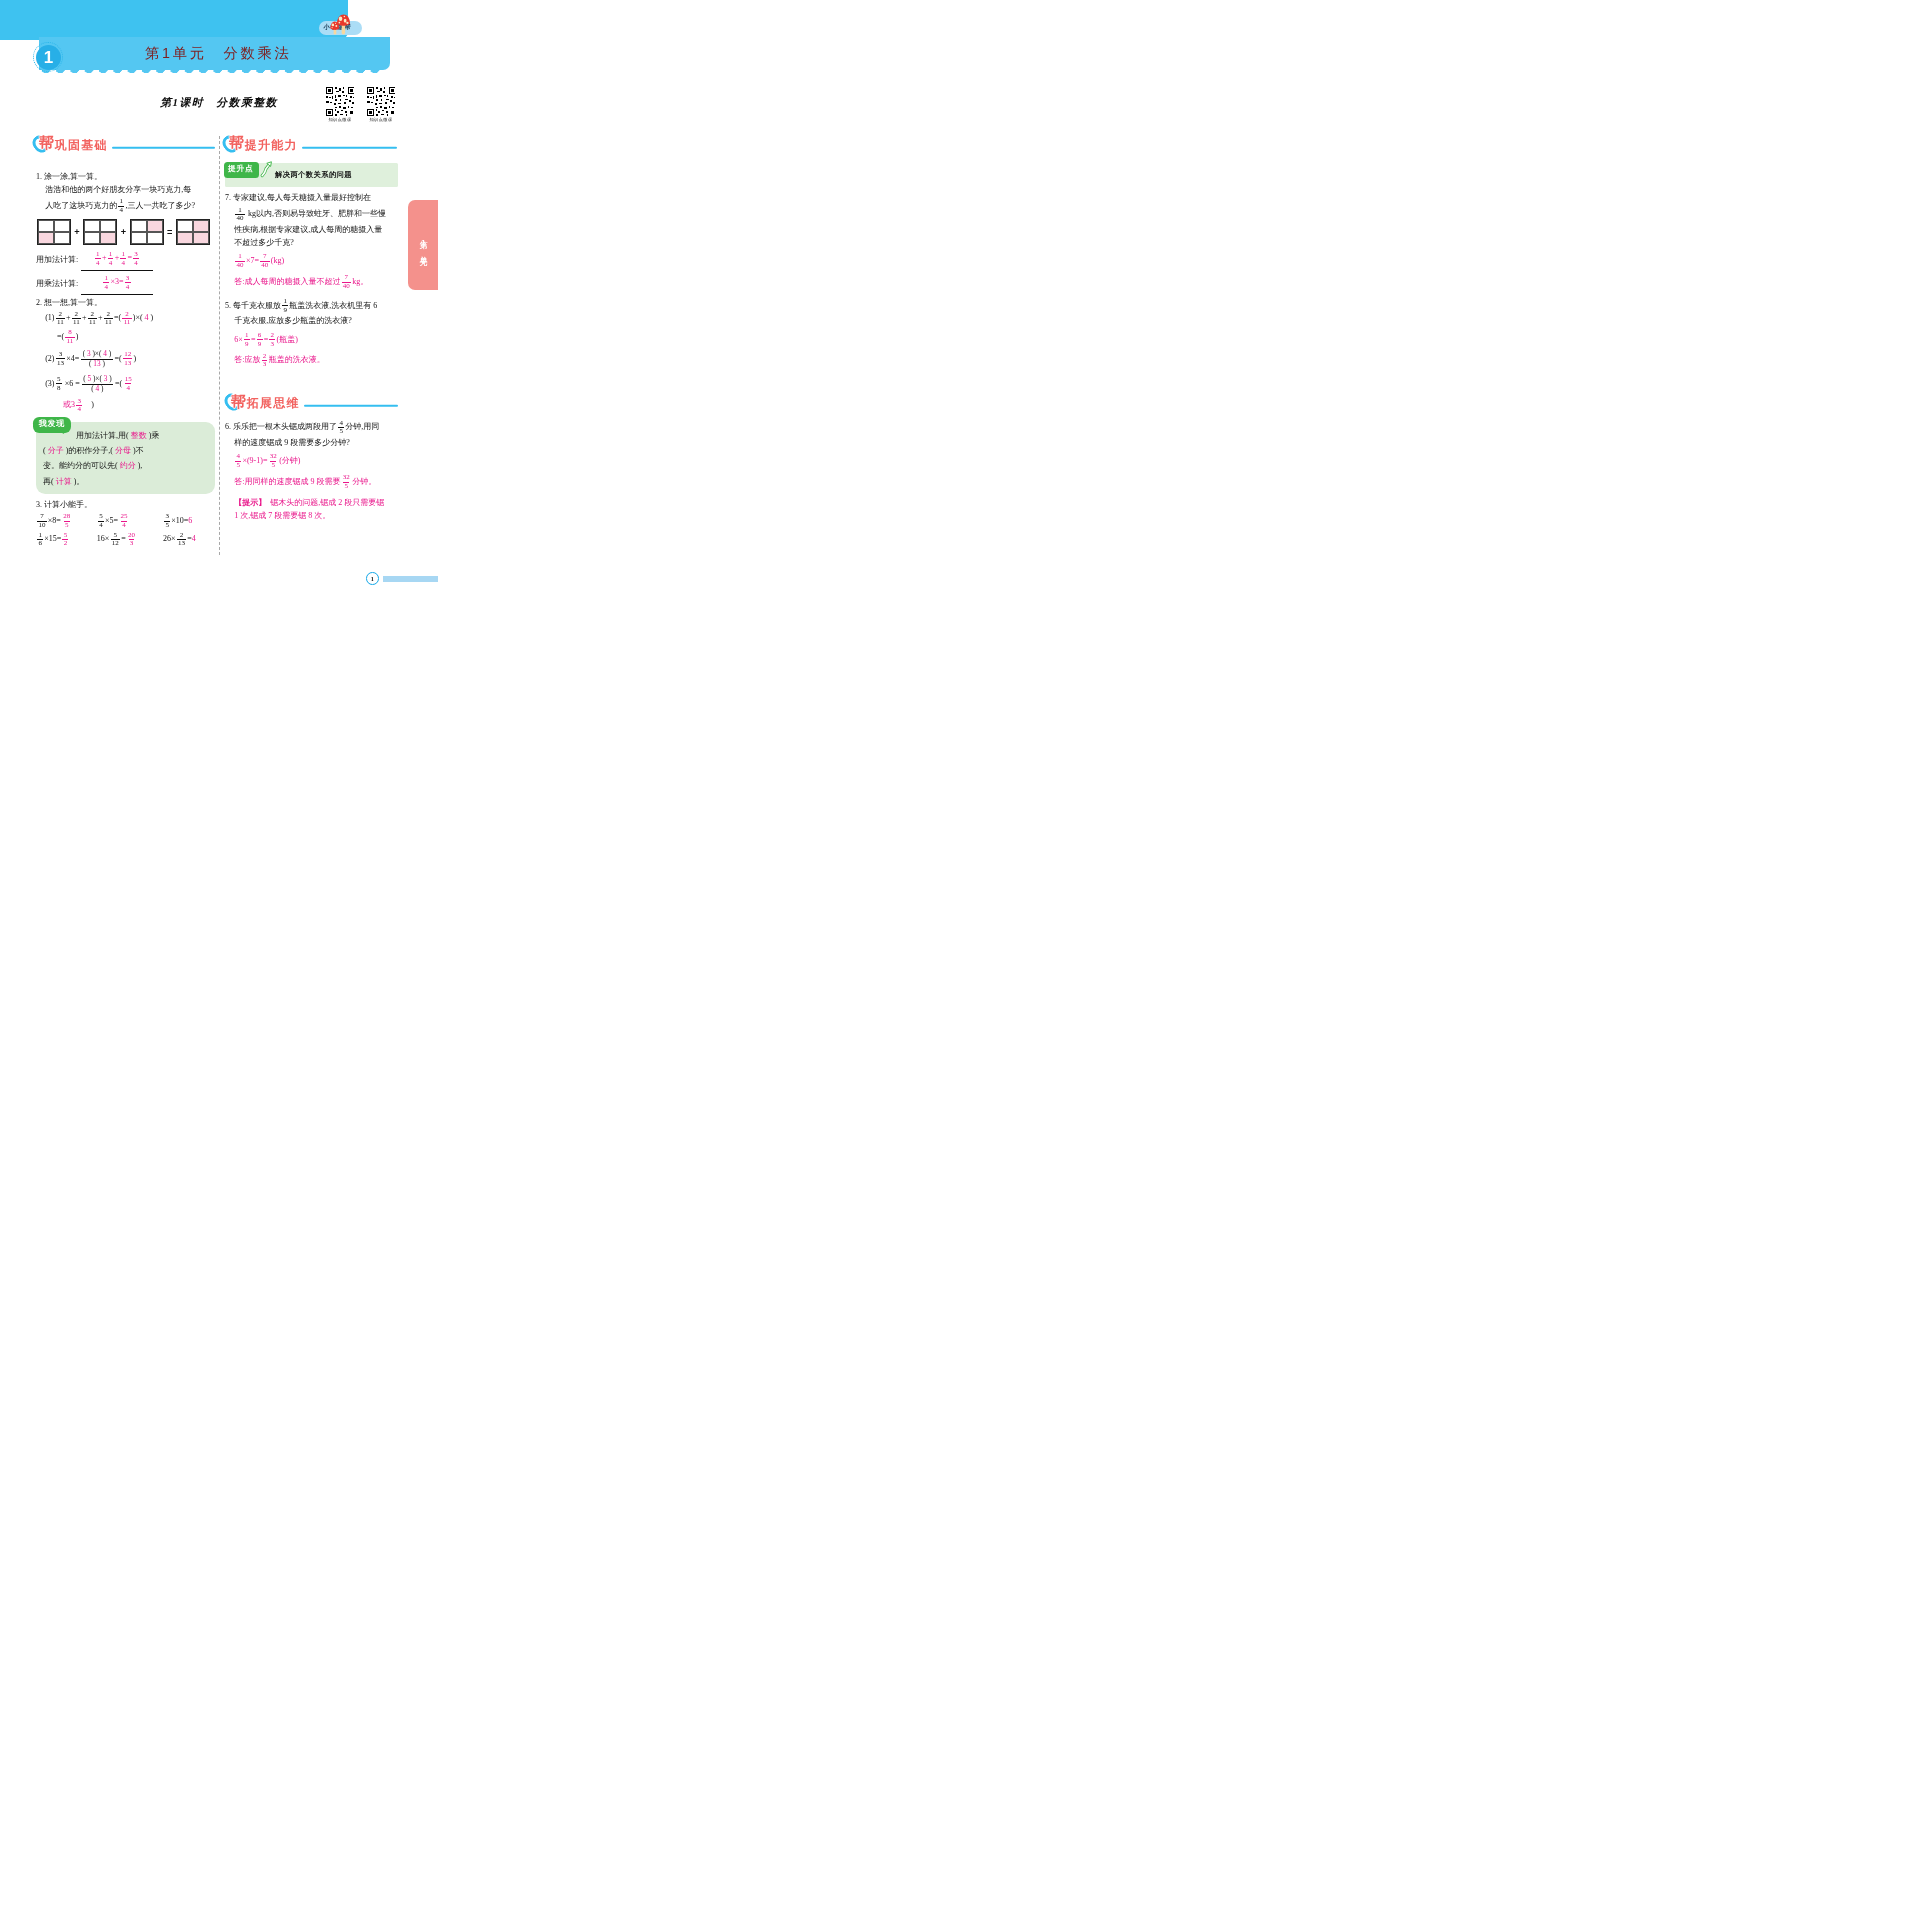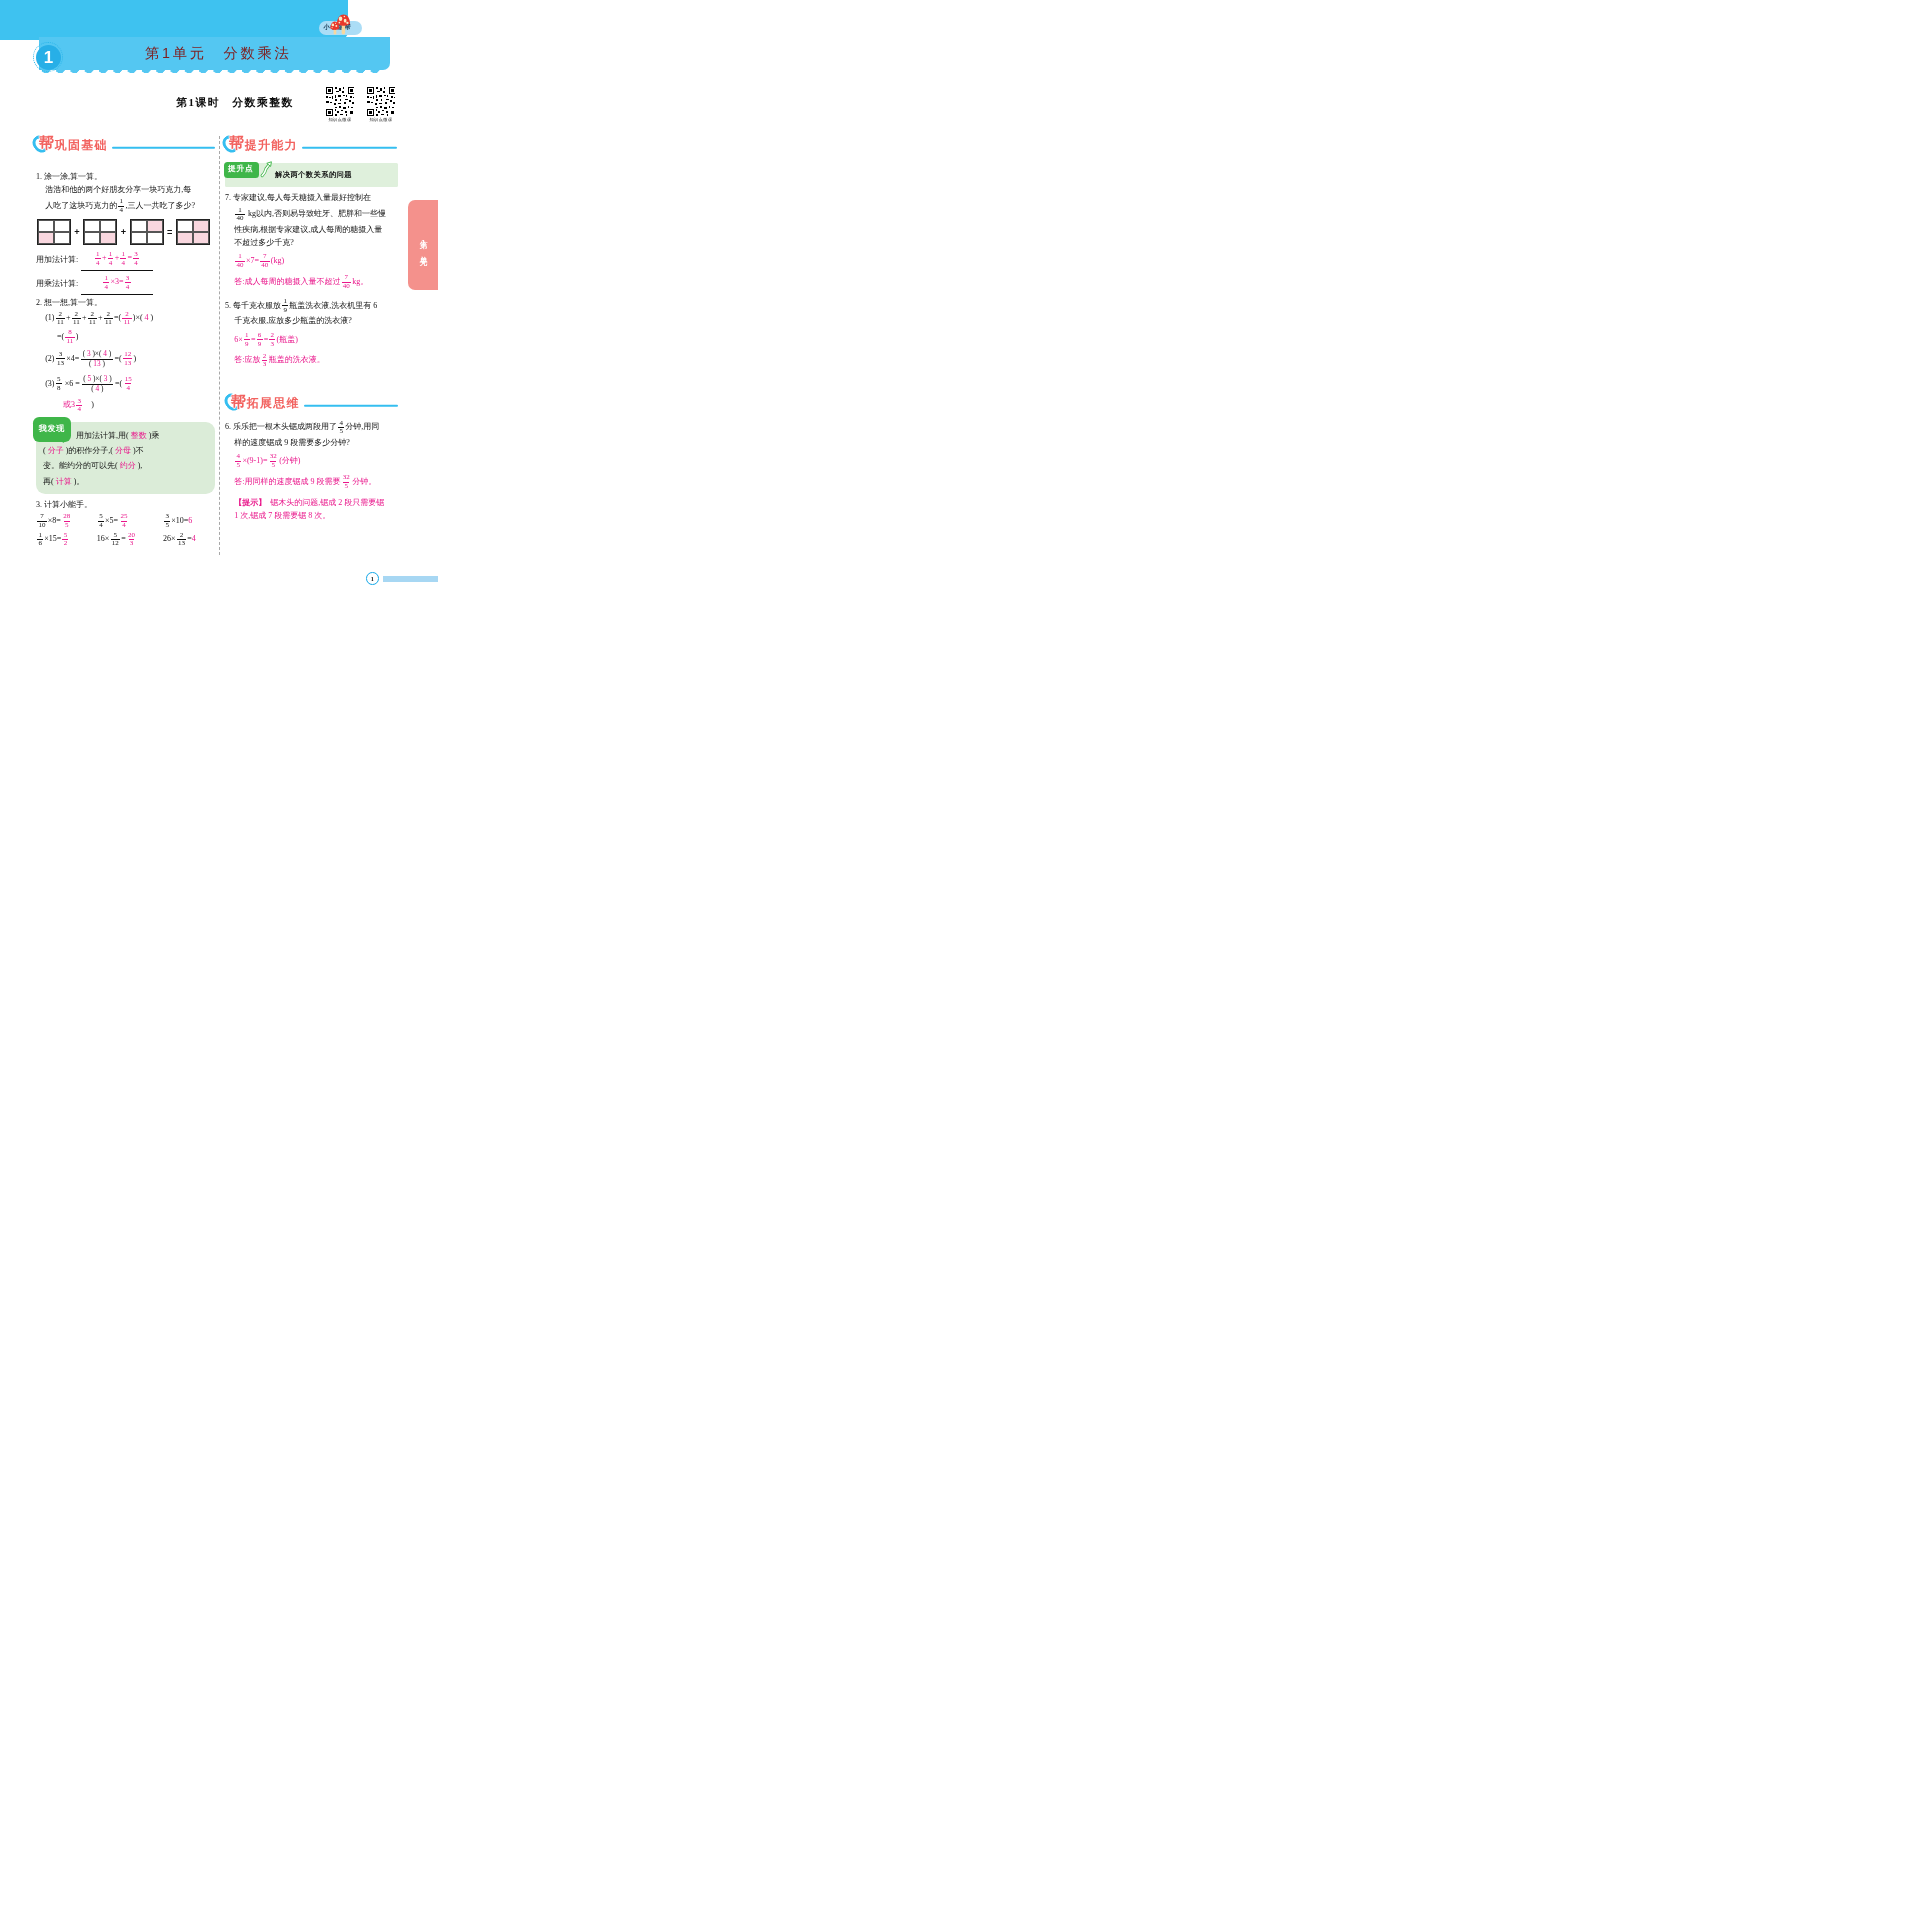--- a/index.html
+++ b/index.html
@@ -19,21 +19,21 @@
   .banner span{font-family:"Liberation Sans",sans-serif;font-weight:normal;font-size:14.3px;color:#7f1d1d;
         letter-spacing:2.7px;white-space:nowrap;}
   .wave{position:absolute;left:39px;top:70px;width:345px;height:5.4px;z-index:1;
         background:radial-gradient(circle at 7px -1.2px,#54C7F2 0 4.6px,rgba(0,0,0,0) 4.8px);
         background-size:14.3px 5.4px;background-repeat:repeat-x;}
   .ring{position:absolute;left:33px;top:42px;width:30px;height:30px;border:1.2px dotted #2AB5EA;
         border-radius:50%;z-index:5;box-sizing:border-box;}
   .ucircle{position:absolute;left:36px;top:45px;width:25px;height:25px;border-radius:50%;
         background:#27AFE7;z-index:6;display:flex;align-items:center;justify-content:center;}
   .ucircle span{font-family:"Liberation Sans",sans-serif;font-weight:bold;font-size:17px;color:#fff;}
-  .lesson{position:absolute;left:16px;top:96px;width:438px;text-align:center;z-index:2;}
+  .lesson{position:absolute;left:0;top:96px;width:438px;text-align:center;z-index:2;font-style:italic;}
   .lesson span{font-weight:bold;font-size:10.8px;letter-spacing:1.5px;color:#0c0c0c;}
   .qr{position:absolute;top:87px;width:32px;text-align:center;}
   .qr svg{width:28.5px;height:28.5px;display:block;margin:0 auto;}
   .qr .cap{font-size:4.2px;margin-top:1.2px;letter-spacing:0.4px;color:#222;}
   #qr1{left:324px;} #qr2{left:365px;}
   
   .tab{position:absolute;left:408px;top:200px;width:30px;height:90px;background:#F4918C;
        border-radius:7px 0 0 7px;z-index:2;display:flex;align-items:center;justify-content:center;}
   .tab span{writing-mode:vertical-rl;text-orientation:upright;color:#fff;font-weight:bold;
        font-size:7.7px;letter-spacing:2.7px;font-family:"Liberation Sans",sans-serif;}
@@ -86,21 +86,21 @@
   .gop{font-size:9.2px;font-weight:bold;margin:0 3.5px;font-family:"Liberation Sans",sans-serif;}
   
   .cells{display:flex;min-height:21.6px;align-items:center;}
   .cells .cell{display:flex;align-items:center;}
   .cells .cell:nth-child(1){width:34%;}
   .cells .cell:nth-child(2){width:37%;}
   .cells .cell:nth-child(3){width:29%;}
   
   .discover{position:relative;margin:7px 0 5.4px;background:#DBECD8;border-radius:9.2px;
         padding:6.2px 6.2px 3.9px 7px;min-height:58px;}
-  .dbubble{position:absolute;left:-3.1px;top:-5.4px;width:38px;height:25px;background:#3FB649;
+  .dbubble{position:absolute;left:-3.1px;top:-5.4px;width:38px;height:16px;background:#3FB649;
         border-radius:6.2px;color:#fff;font-weight:bold;font-size:8px;display:flex;align-items:center;
         justify-content:center;font-family:"Liberation Sans",sans-serif;letter-spacing:0.8px;z-index:2;}
   .dbubble:after{content:"";position:absolute;right:4.6px;bottom:-4.2px;width:0;height:0;
         border:3.5px solid transparent;border-top-color:#3FB649;transform:skewX(-30deg);}
   .dfirst{padding-left:33px;}
   .discover .line{min-height:15.4px;}
   
   .boost{position:relative;height:24px;background:#DFF0DC;border-radius:1.5px;display:flex;
         align-items:center;padding-left:50px;margin-bottom:5.4px;}
   .bbadge{position:absolute;left:-1.5px;top:-1.5px;height:16px;background:#3FB649;color:#fff;

